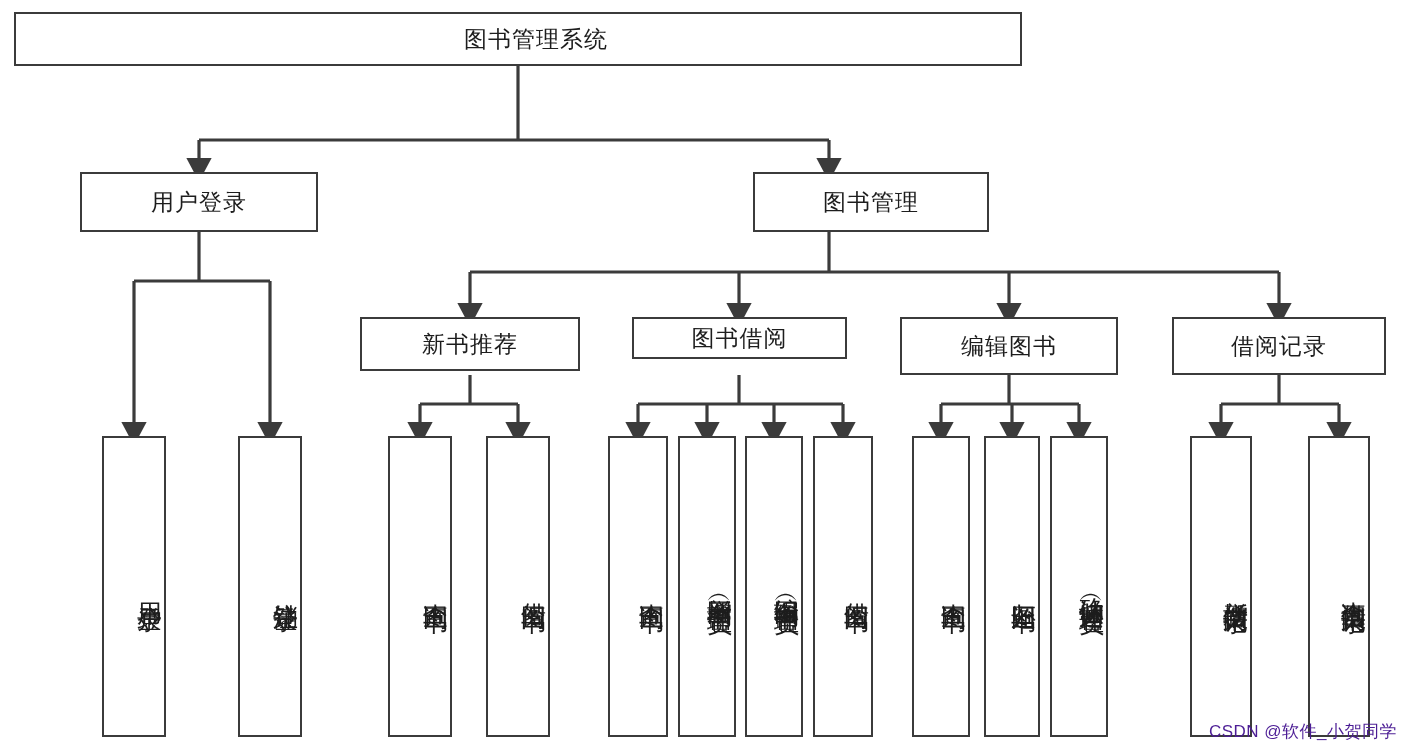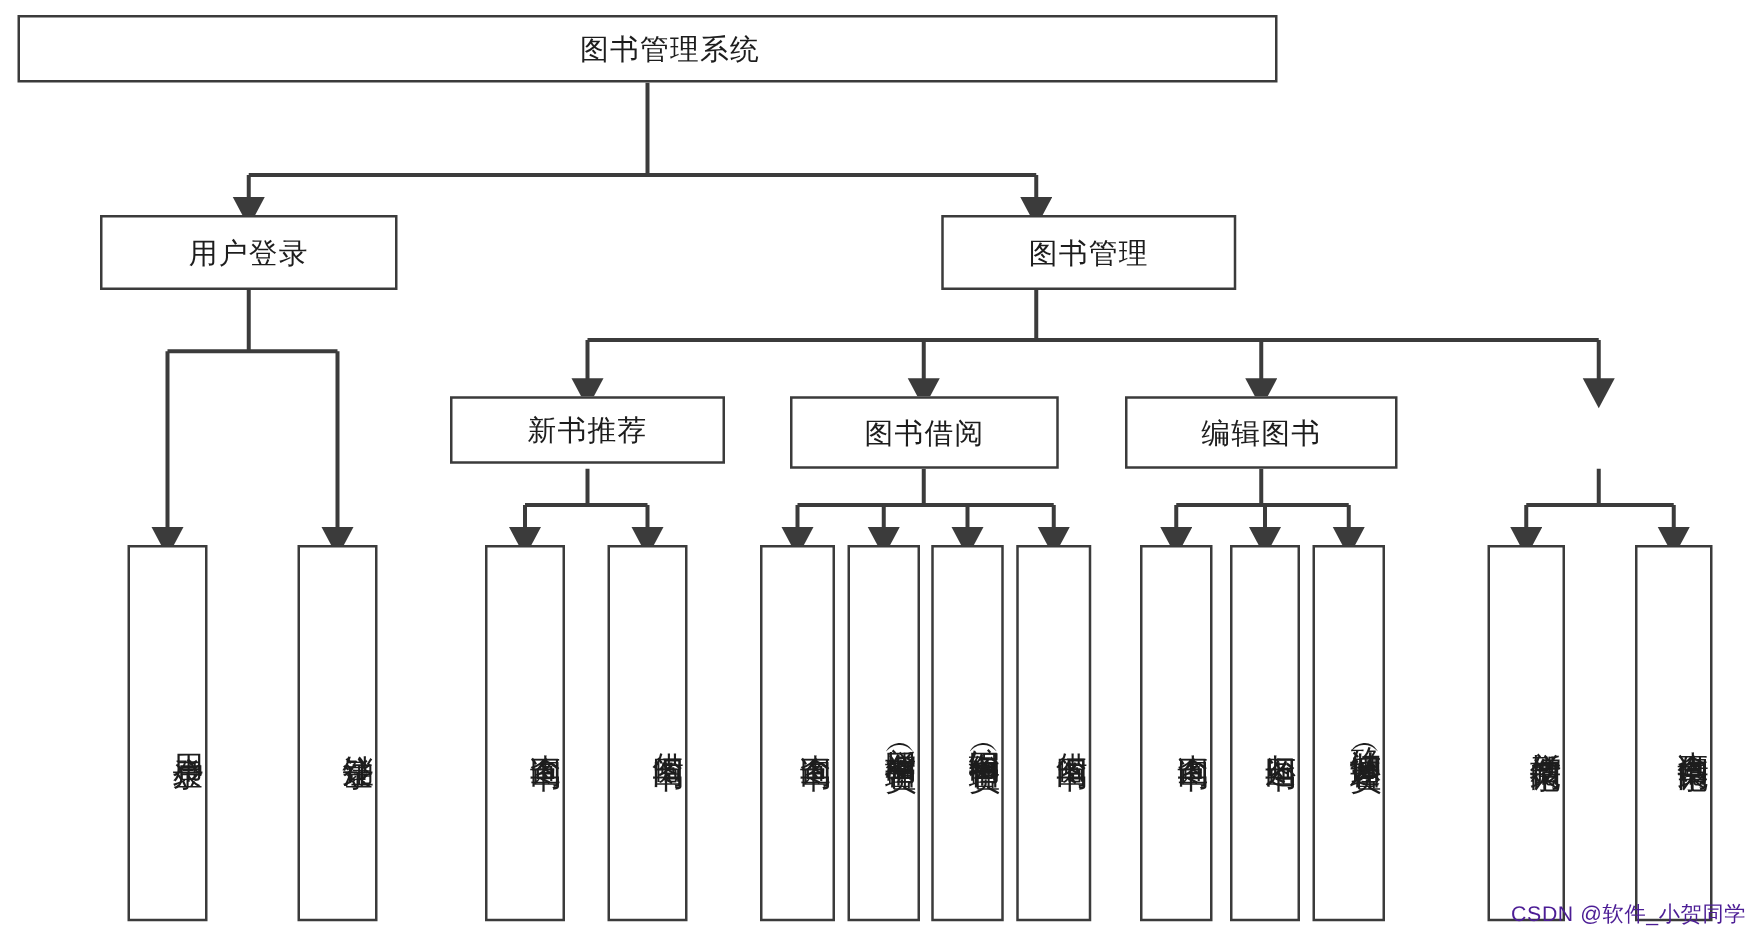--- a/index.html
+++ b/index.html
@@ -129,25 +129,28 @@
   <div class="node horiz" id="node-l1-0" style="left: 80px; top: 172px; width: 238px; height: 60px;">
     <span>用户登录</span>
   </div>
   <div class="node horiz" id="node-l1-1" style="left: 753px; top: 172px; width: 236px; height: 60px;">
     <span>图书管理</span>
   </div>
 
   <div class="node horiz" id="node-l2-0" style="left: 360px; top: 317px; width: 220px; height: 54px;">
     <span>新书推荐</span>
   </div>
-  <div class="node horiz" id="node-l2-1" style="left: 632px; top: 317px; width: 215px; height: 58px; justify-content: center;">
+  <div class="node horiz" id="node-l2-1" style="left: 632px; top: 317px; width: 215px; height: 42px; justify-content: center;">
     <span>图书借阅</span>
   </div>
   <div class="node horiz" id="node-l2-2" style="left: 900px; top: 317px; width: 218px; height: 58px;">
     <span>编辑图书</span>
+  </div>
+  <div class="node horiz" id="node-l2-3" style="left: 1172px; top: 317px; width: 214px; height: 58px;">
+    <span>借阅记录</span>
   </div>
 
   <div class="node vert" id="node-leaf-0" style="left: 102px; top: 436px; width: 64px; height: 301px;">
     <span class="vlabel">用户登录</span>
   </div>
   <div class="node vert" id="node-leaf-1" style="left: 238px; top: 436px; width: 64px; height: 301px;">
     <span class="vlabel">注销登录</span>
   </div>
   <div class="node vert" id="node-leaf-2" style="left: 388px; top: 436px; width: 64px; height: 301px;">
     <span class="vlabel">查询图书</span>

